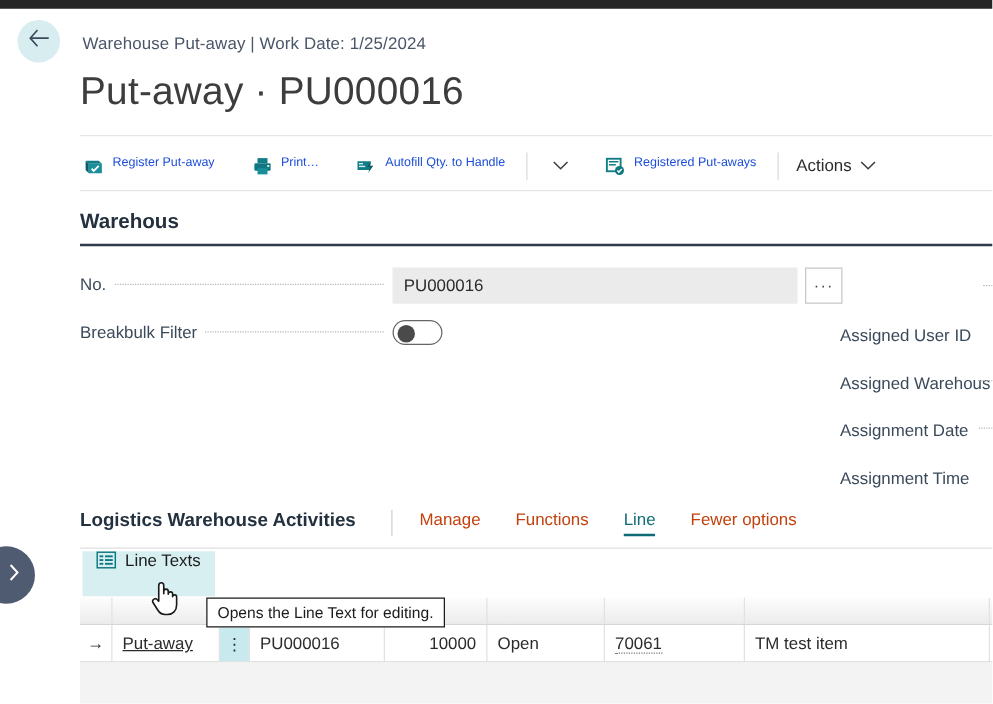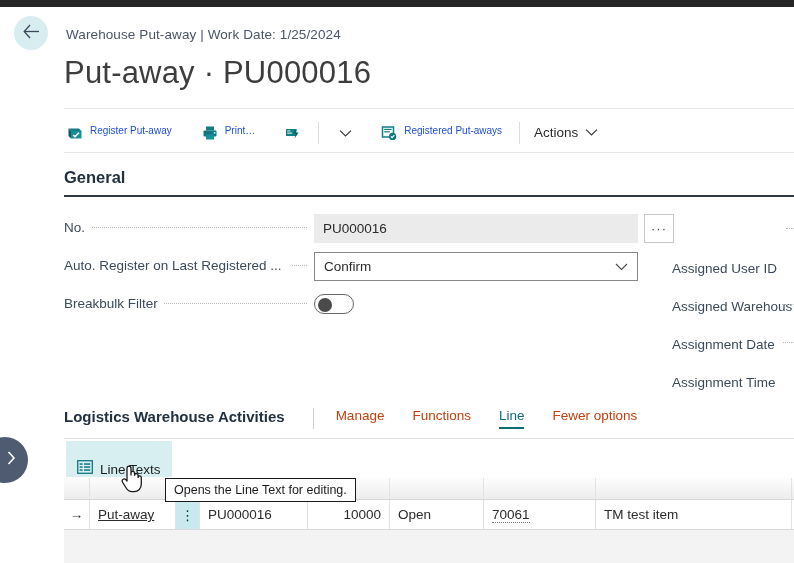--- a/index.html
+++ b/index.html
@@ -140,21 +140,21 @@
   }
   .ltab.active { color:#0f6c76; border-bottom:2px solid #0f6c76; }
   .lines-rule {
     position:absolute; left:64px; top:438px; width:730px; height:1px; background:#e0e0e0;
   }
 
   
   .line-texts-btn {
     position:absolute; left:66px; top:441px;
     width:106px; height:36px; background:#d7eff1;
-    display:flex; align-items:flex-end; gap:7px;
+    display:flex; align-items:flex-start; gap:7px;
     padding-left:11px; font-size:13.5px; color:#1d1d1d; cursor:pointer;
   }
 
   
   .cursor { position:absolute; left:118px; top:461px; }
 
   
   .tooltip {
     position:absolute; left:165px; top:478px;
     background:#fff; border:1px solid #1b1b1b;
@@ -250,20 +250,21 @@
 
     <div class="tb-item" style="margin-left:18px">
       <span class="ic">
         <svg width="16" height="16" viewBox="0 0 16 16">
           <rect x="1" y="4" width="10" height="7" fill="#117d86"></rect>
           <rect x="2.2" y="5.4" width="3.2" height="1.1" fill="#d7eff1"></rect>
           <rect x="2.2" y="7.6" width="5" height="1.1" fill="#d7eff1"></rect>
           <path d="M12 3.4 L8.6 8.6 H11 L9.6 13.4 L13.6 7.6 H11.2 Z" fill="#0b5c63"></path>
         </svg>
       </span>
+      <span>Autofill Qty. to Handle</span>
     </div>
 
     <div class="tb-sep"></div>
 
     <div class="tb-caret">
       <span>
         <svg width="13" height="9" viewBox="0 0 13 9">
           <path d="M1 1.6 L6.5 7 L12 1.6" fill="none" stroke="#3b3b3b" stroke-width="1.2"></path>
         </svg>
       </span>
@@ -288,51 +289,37 @@
       <span>Actions</span>
       <span>
         <svg width="13" height="9" viewBox="0 0 13 9">
           <path d="M1 1.6 L6.5 7 L12 1.6" fill="none" stroke="#3b3b3b" stroke-width="1.2"></path>
         </svg>
       </span>
     </div>
   </div>
   <div class="tb-rule"></div>
 
-  <div class="sec-title">General</div>
+  <div class="sec-title">Warehous</div>
   <div class="sec-rule"></div>
 
   <div class="form">
 
     <div class="frow">
       <div class="flabel">No.</div>
       <div class="dots" style="left:28px; width:215px;"></div>
       <div class="fctl" style="left:250px; top:4px;">
         <div class="input-ro">PU000016</div>
         <div class="ellipsis-btn">
           <span>···</span>
         </div>
       </div>
     </div>
 
 
-    <div class="frow">
-      <div class="flabel">Auto. Register on Last Registered ...</div>
-      <div class="dots" style="left:228px; width:15px;"></div>
-      <div class="fctl" style="left:250px; top:4px;">
-        <div class="select-box">
-          <span>Confirm</span>
-          <span>
-            <svg width="13" height="8" viewBox="0 0 13 8">
-              <path d="M1 1 L6.5 6.4 L12 1" fill="none" stroke="#4a4a4a" stroke-width="1.1"></path>
-            </svg>
-          </span>
-        </div>
-      </div>
-    </div>
 
     <div class="frow">
       <div class="flabel">Breakbulk Filter</div>
       <div class="dots" style="left:100px; width:143px;"></div>
       <div class="fctl" style="left:250px; top:8px;">
         <div class="toggle">
           <div class="knob"></div>
         </div>
       </div>
     </div>

